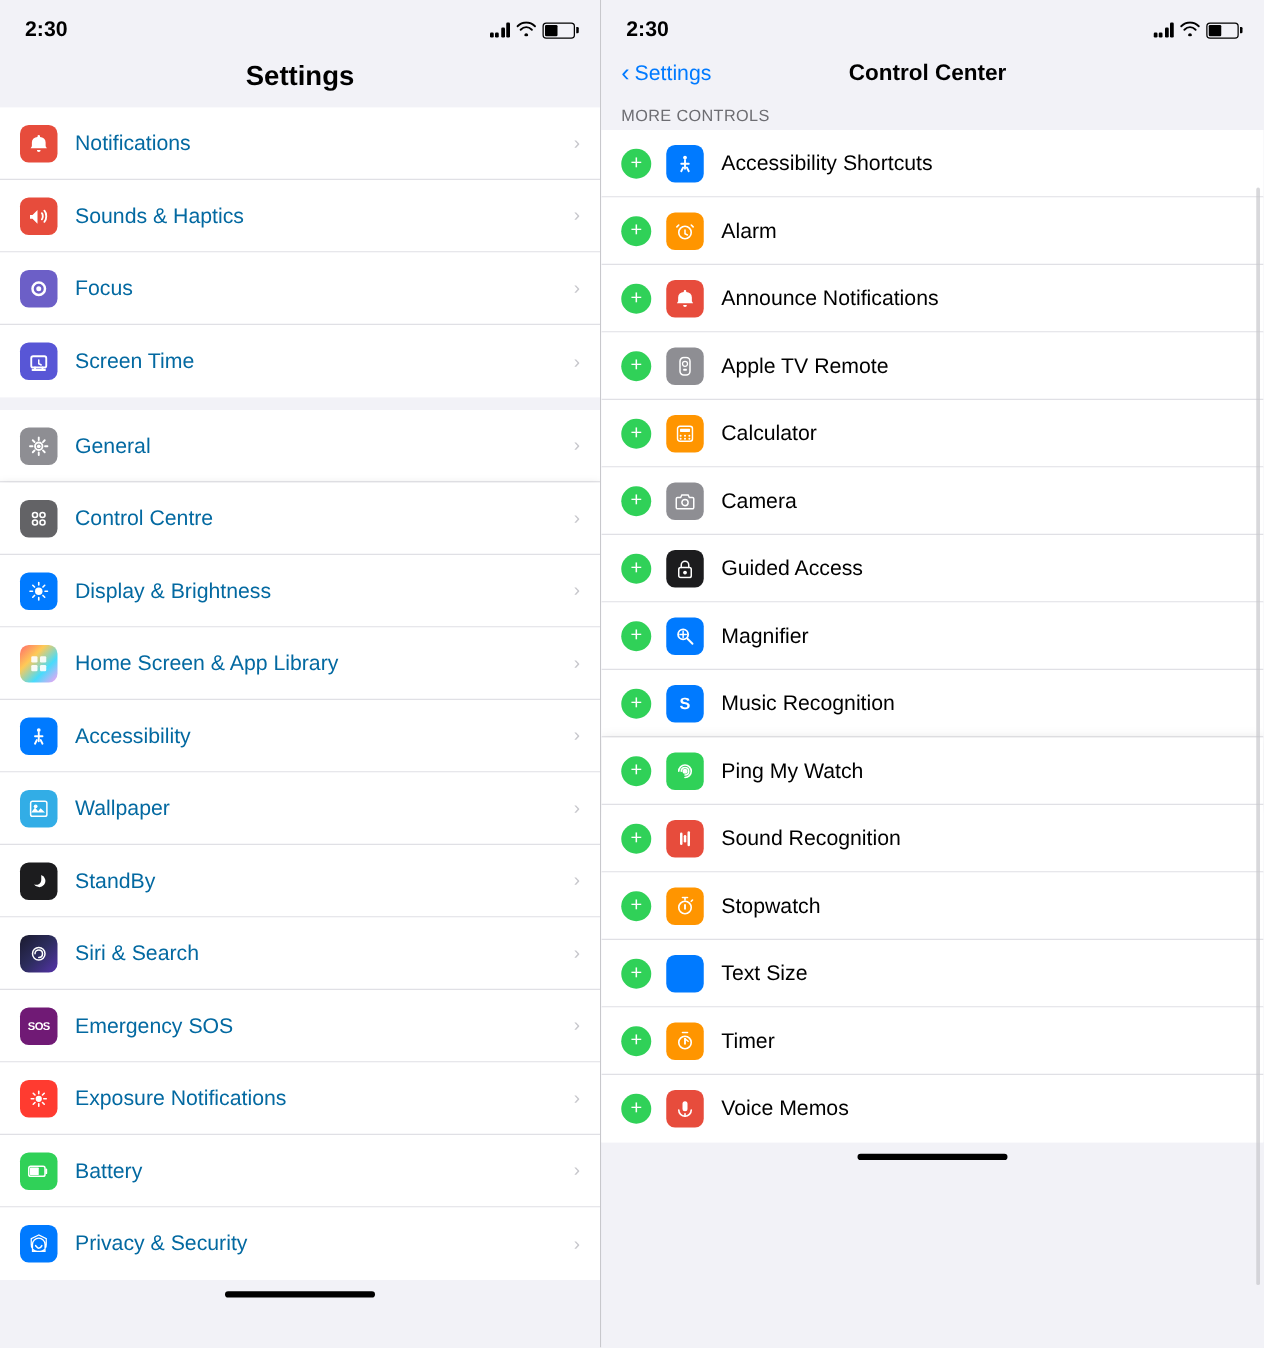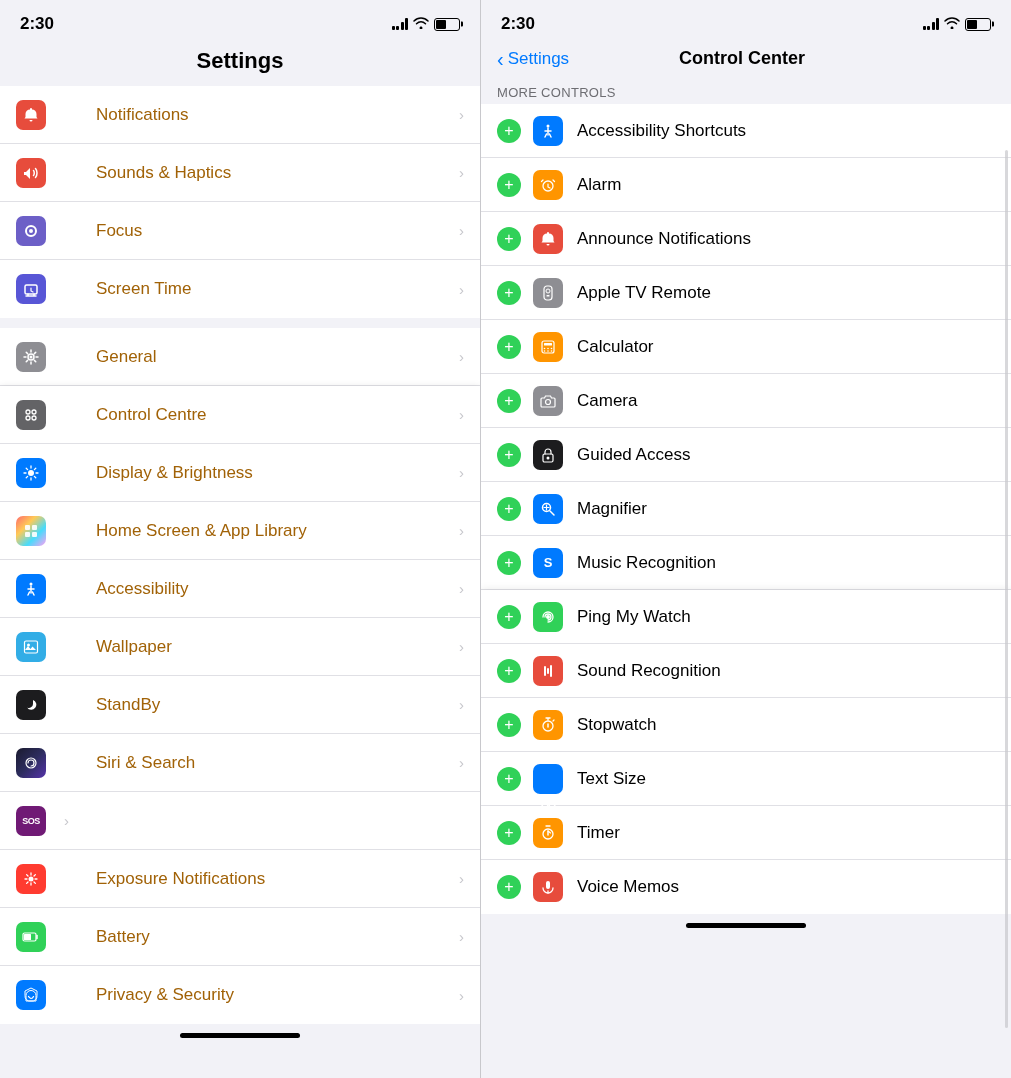--- a/index.html
+++ b/index.html
@@ -143,22 +143,21 @@
       justify-content: center;
       margin-right: 14px;
       flex-shrink: 0;
       font-size: 16px;
       color: #fff;
     }
 
     .item-label {
       flex: 1;
       font-size: 17px;
-      color: #a16207;
-      margin-left: 36px;
+      color: #0369a1;
     }
 
     .item-chevron {
       color: #c7c7cc;
       font-size: 15px;
       margin-left: 4px;
     }
 
     
     .icon-red { background: #e74c3c; }
@@ -468,20 +467,21 @@
         </svg>
       </div>
       <span class="item-label">Siri &amp; Search</span>
       <span class="item-chevron">›</span>
     </div>
 
     <div class="settings-item">
       <div class="item-icon" style="background:#701a75;">
         <span style="font-size:9px;font-weight:700;letter-spacing:-0.5px;">SOS</span>
       </div>
+      <span class="item-label">Emergency SOS</span>
       <span class="item-chevron">›</span>
     </div>
 
     <div class="settings-item">
       <div class="item-icon" style="background:#ff3b30;">
         <svg width="16" height="16" viewBox="0 0 16 16" fill="white">
           <circle cx="8" cy="8" r="2.5" fill="white"></circle>
           <path d="M8 2v2M8 12v2M2 8h2M12 8h2M3.6 3.6l1.4 1.4M11 11l1.4 1.4M3.6 12.4l1.4-1.4M11 5l1.4-1.4" stroke="white" stroke-width="1.3" stroke-linecap="round"></path>
         </svg>
       </div>

